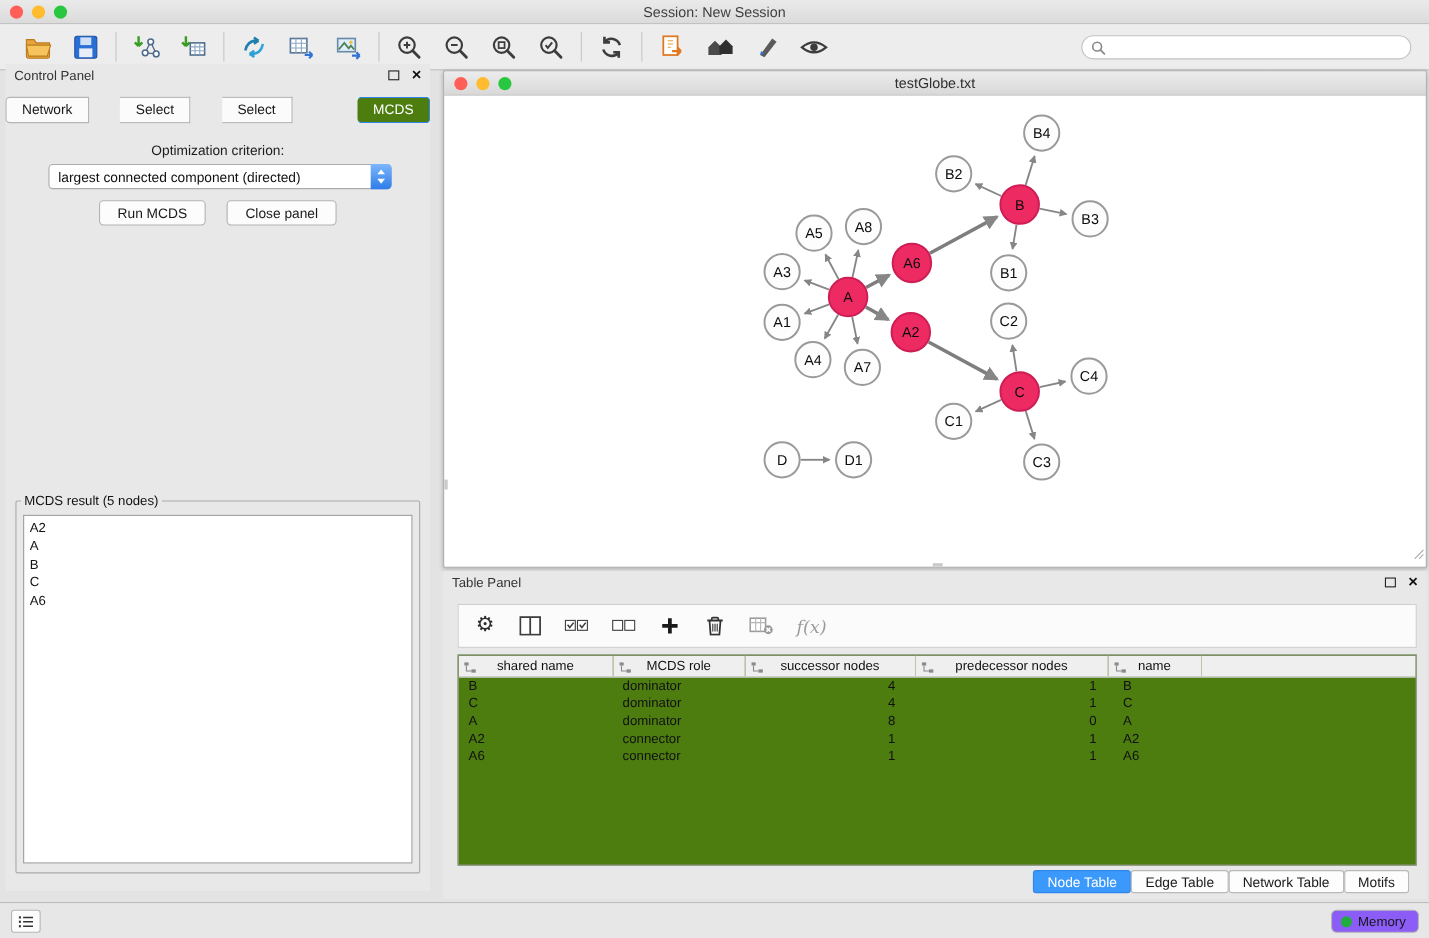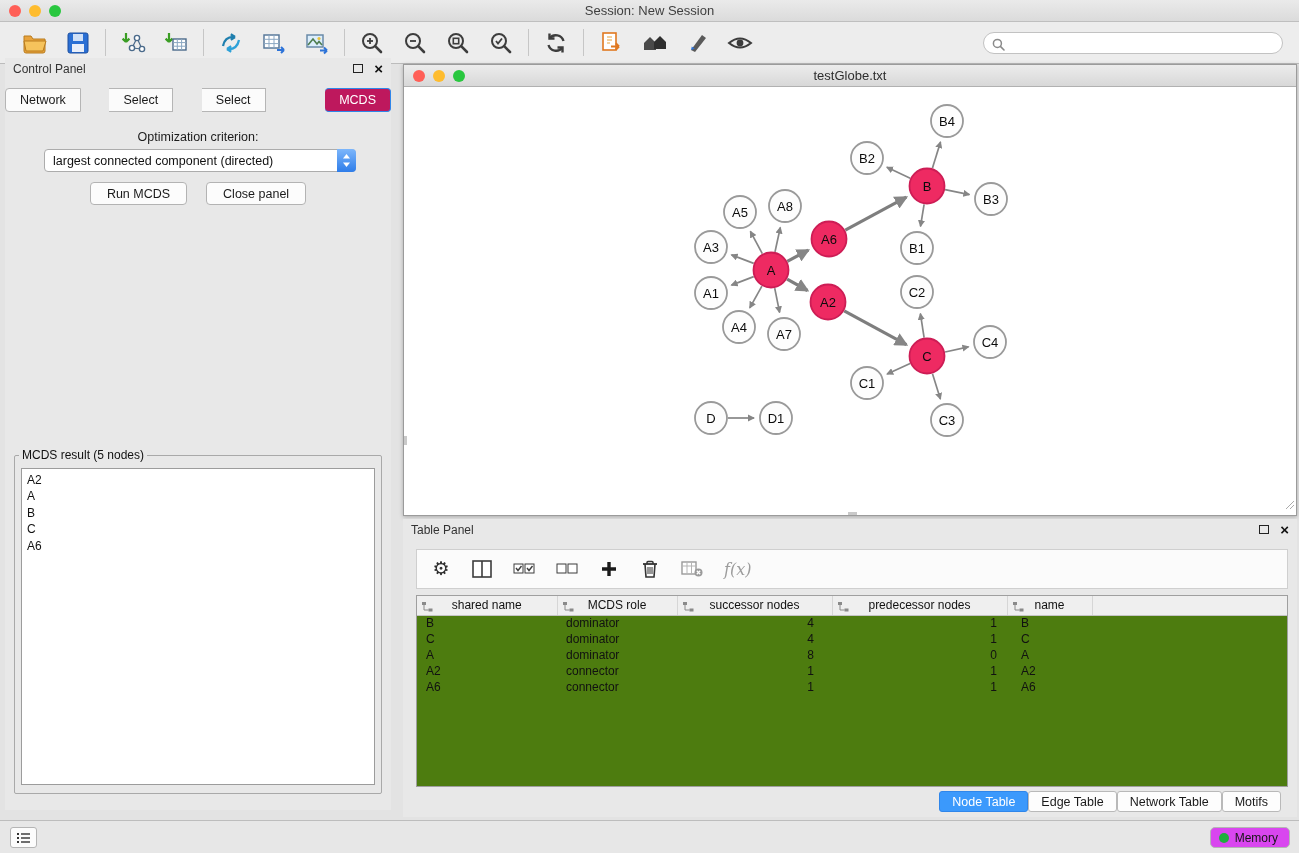--- a/index.html
+++ b/index.html
@@ -27,21 +27,21 @@
   
   .control-panel{position:absolute;left:5px;top:58px;width:386px;height:752px;background:#e8e8e8;}
   .panel-title{position:absolute;left:8px;top:4px;font-size:12px;color:#333;}
   .panel-controls{position:absolute;right:8px;top:5px;display:flex;gap:11px;align-items:center;}
   .float-box{width:10px;height:9px;border:1.5px solid #222;}
   .close-x{font-weight:900;font-size:15px;line-height:11px;color:#111;}
   .cp-tabs{position:absolute;left:0;right:0;top:30px;display:flex;justify-content:space-between;}
   .ctab{background:#fbfbfb;border:1px solid #b5b5b5;border-left:none;height:24px;padding:0 14px;font-size:12.5px;color:#1a1a1a;font-family:inherit;cursor:default;}
   .ctab:first-child{border-left:1px solid #b5b5b5;border-radius:4px 0 0 4px;}
   .ctab:last-child{border-radius:0 4px 4px 0;}
-  .ctab.active{background:#be185d;color:#fff;border-color:#2f86ea;border-radius:4px;margin-left:31px;}
+  .ctab.active{background:#4d7c0f;color:#fff;border-color:#2f86ea;border-radius:4px;margin-left:31px;}
   .opt-label{position:absolute;left:0;right:0;top:72px;text-align:center;font-size:12.5px;color:#1c1c1c;}
   .combo{position:absolute;left:39px;top:91px;width:312px;height:23px;background:#fff;border:1px solid #acacac;border-radius:4px;display:flex;align-items:center;cursor:default;}
   .combo-value{flex:1;font-size:12.5px;color:#111;padding-left:8px;white-space:nowrap;overflow:hidden;}
   .combo-stepper{width:19px;height:23px;margin:-1px -1px -1px 0;border-radius:0 4px 4px 0;background:linear-gradient(#7db6fb,#2e7de9);display:flex;align-items:center;justify-content:center;}
   .cp-buttons{position:absolute;left:0;right:0;top:124px;display:flex;justify-content:center;gap:19px;}
   .btn{height:23px;padding:0 16px;background:#fcfcfc;border:1px solid #b3b3b3;border-radius:4px;font-size:12.5px;color:#1a1a1a;font-family:inherit;cursor:default;}
   .mcds-fieldset{position:absolute;left:9px;top:390px;width:368px;height:346px;border:1px solid #a9a9a9;border-radius:2px;}
   .mcds-fieldset legend{margin-left:4px;padding:0 3px;font-size:12px;color:#111;}
   .mcds-list{position:absolute;left:6px;right:6px;top:6px;bottom:8px;background:#fff;border:1px solid #9c9c9c;overflow:auto;padding:3px 5px;}
   .list-item{font-size:12px;line-height:16.4px;color:#111;}
@@ -81,21 +81,21 @@
   .node-table td.c3{text-align:right;padding-right:10px;}
   .node-table td.c4{padding-left:14px;}
   .th0{width:140px;} .th1{width:120px;} .th2{width:155px;} .th3{width:175px;} .th4{width:85px;}
   .table-tabs{position:absolute;left:0;right:16px;top:272px;display:flex;justify-content:flex-end;gap:0;}
   .ttab{background:#fdfdfd;border:1px solid #b9b9b9;height:21px;padding:0 12px;font-size:12.5px;color:#1a1a1a;border-radius:3px;font-family:inherit;cursor:default;}
   .ttab.active{background:#3b99fc;color:#fff;border-color:#2f86ea;}
 
   
   .statusbar{position:absolute;left:0;bottom:0;width:100%;height:33px;background:#e7e7e7;border-top:1px solid #bdbdbd;}
   .status-left-btn{position:absolute;left:10px;top:6px;width:27px;height:21px;background:#fcfcfc;border:1px solid #b5b5b5;border-radius:3px;display:flex;align-items:center;justify-content:center;}
-  .memory-btn{position:absolute;right:9px;top:6px;height:21px;padding:0 11px 0 8px;background:#d946ef;border:1px solid #b5b5b5;border-radius:5px;display:flex;align-items:center;gap:6px;font-size:12px;color:#161616;}
+  .memory-btn{position:absolute;right:9px;top:6px;height:21px;padding:0 11px 0 8px;background:#8b5cf6;border:1px solid #b5b5b5;border-radius:5px;display:flex;align-items:center;gap:6px;font-size:12px;color:#161616;}
   .mem-dot{width:10px;height:10px;border-radius:50%;background:#1fae3e;}
 </style>
 </head>
 <body>
 
 <div id="app">
 
   <div class="titlebar">
     <div class="traffic">
       <span class="light red"></span>

